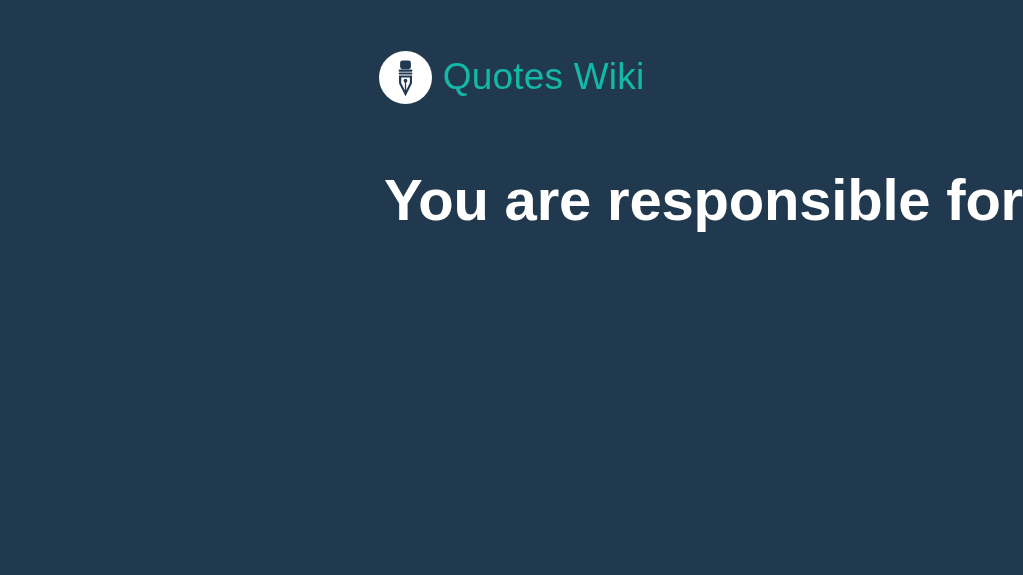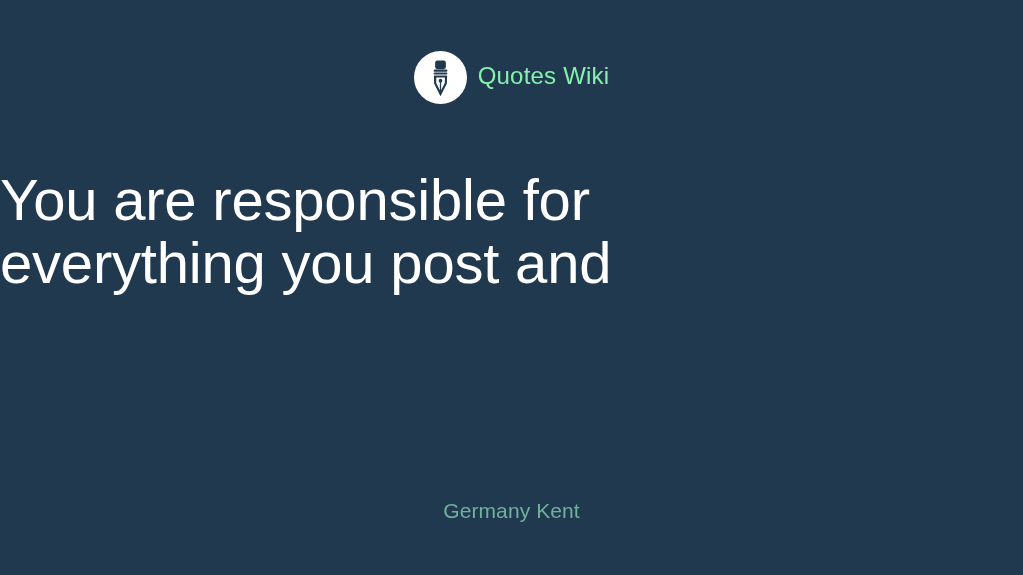--- a/index.html
+++ b/index.html
@@ -39,40 +39,40 @@
   }
 
   .brand-mark {
     width: 53px;
     height: 53px;
     flex: 0 0 53px;
     display: block;
   }
 
   .brand-name {
-    color: #86efac;
-    font-size: 24px;
+    color: #14b8a6;
+    font-size: 37px;
     line-height: 1;
     letter-spacing: 0.2px;
     font-weight: 400;
     white-space: nowrap;
     transform: translateY(-1px);
   }
 
   
   .quote-body {
     position: absolute;
     top: 168px;
     left: 0;
     width: 1023px;
-    text-align: left;
+    text-align: right;
     color: #ffffff;
     font-size: 58px;
     line-height: 63px;
-    font-weight: 400;
+    font-weight: 700;
     letter-spacing: -0.2px;
   }
 
   .quote-line {
     display: block;
     white-space: nowrap;
   }
 
   
   .attribution {
@@ -109,18 +109,16 @@
         <circle cx="26.5" cy="29.7" r="1.85"></circle>
 
         <rect x="25.85" y="30.6" width="1.3" height="12.4"></rect>
       </g>
     </svg>
     <span class="brand-name">Quotes Wiki</span>
   </div>
 
   <div class="quote-body">
     <span class="quote-line">You are responsible for</span>
-    <span class="quote-line">everything you post and</span>
   </div>
 
-  <div class="attribution">Germany Kent</div>
 
 </div>
 
 </body></html>

